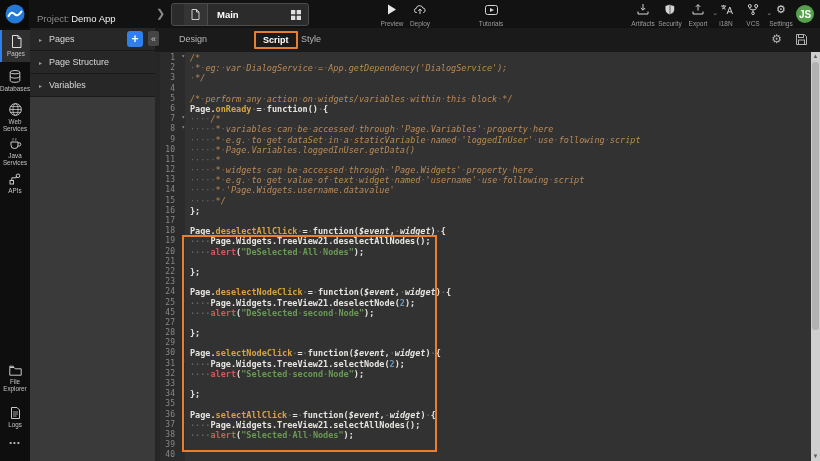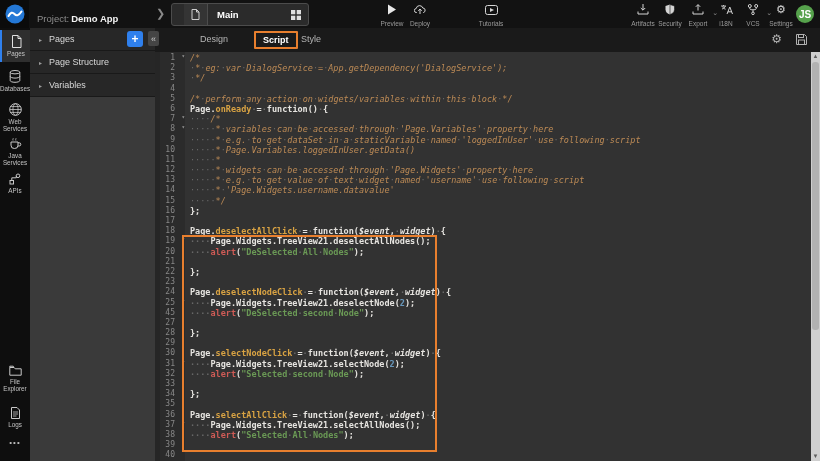--- a/index.html
+++ b/index.html
@@ -6,21 +6,21 @@
   body{width:820px;height:461px;overflow:hidden;background:#161616;
        font-family:"Liberation Sans",sans-serif;position:relative;
        -webkit-font-smoothing:antialiased;}
 
   
   #topbar{position:absolute;left:0;top:0;width:820px;height:28px;background:#121212;}
   #logo-box{position:absolute;left:0;top:0;width:29px;height:28px;background:#0b0b0b;
             display:flex;align-items:center;justify-content:center;}
   #project{position:absolute;left:37px;top:4px;height:28px;display:flex;align-items:center;font-size:9.5px;}
   #project .plabel{color:#8d8d8d;}
-  #project .pname{color:#f2f2f2;font-weight:bold;margin-left:2px;}
+  #project .pname{color:#f2f2f2;font-weight:normal;margin-left:2px;}
   #bc-chev{position:absolute;left:156px;top:7px;color:#8a8a8a;font-size:11px;}
   #page-tab{position:absolute;left:171px;top:3px;width:124px;height:21px;background:#2b2b2b;
             border:1px solid #4c4c4c;border-radius:3px;display:flex;align-items:center;padding-left:12px;}
   #page-tab .doc-seg{width:23px;height:100%;border-right:1px solid #4c4c4c;
             display:flex;align-items:center;justify-content:center;background:#343434;}
   #page-tab .tab-label{color:#fff;font-weight:bold;font-size:9.5px;margin-left:9px;flex:1;}
   #page-tab .grid{margin-right:7px;display:flex;}
 
   .tb-item{position:absolute;top:3px;height:24px;display:flex;flex-direction:column;
            align-items:center;justify-content:space-between;}
@@ -297,21 +297,21 @@
     <span class="lbl">Page Structure</span>
   </div>
   <div class="exp-row">
     <span class="arr">▸</span>
     <span class="lbl">Variables</span>
   </div>
 </div>
 
 <div id="main">
   <div id="tabbar">
-    <span class="tab" style="left:33px;padding-left:12px;">Design</span>
+    <span class="tab" style="left:12px;padding-left:12px;">Design</span>
     <span class="tab" style="left:66px;margin-top:36px;">Markup</span>
     <span class="tab active" style="left:99px;">Script</span>
     <span class="tab" style="left:146px;">Style</span>
     <span id="tab-gear">⚙</span>
     <span id="tab-save">
       <svg width="11" height="11" viewBox="0 0 11 11">
           <path d="M.5 .5h8L10.5 2.5v8H.5z" fill="none" stroke="#b2b2b2" stroke-width="1"></path>
           <rect x="2.5" y=".5" width="5" height="3" fill="none" stroke="#b2b2b2" stroke-width="1"></rect>
           <rect x="2.5" y="6" width="6" height="4.5" fill="none" stroke="#b2b2b2" stroke-width="1"></rect>
         </svg>

